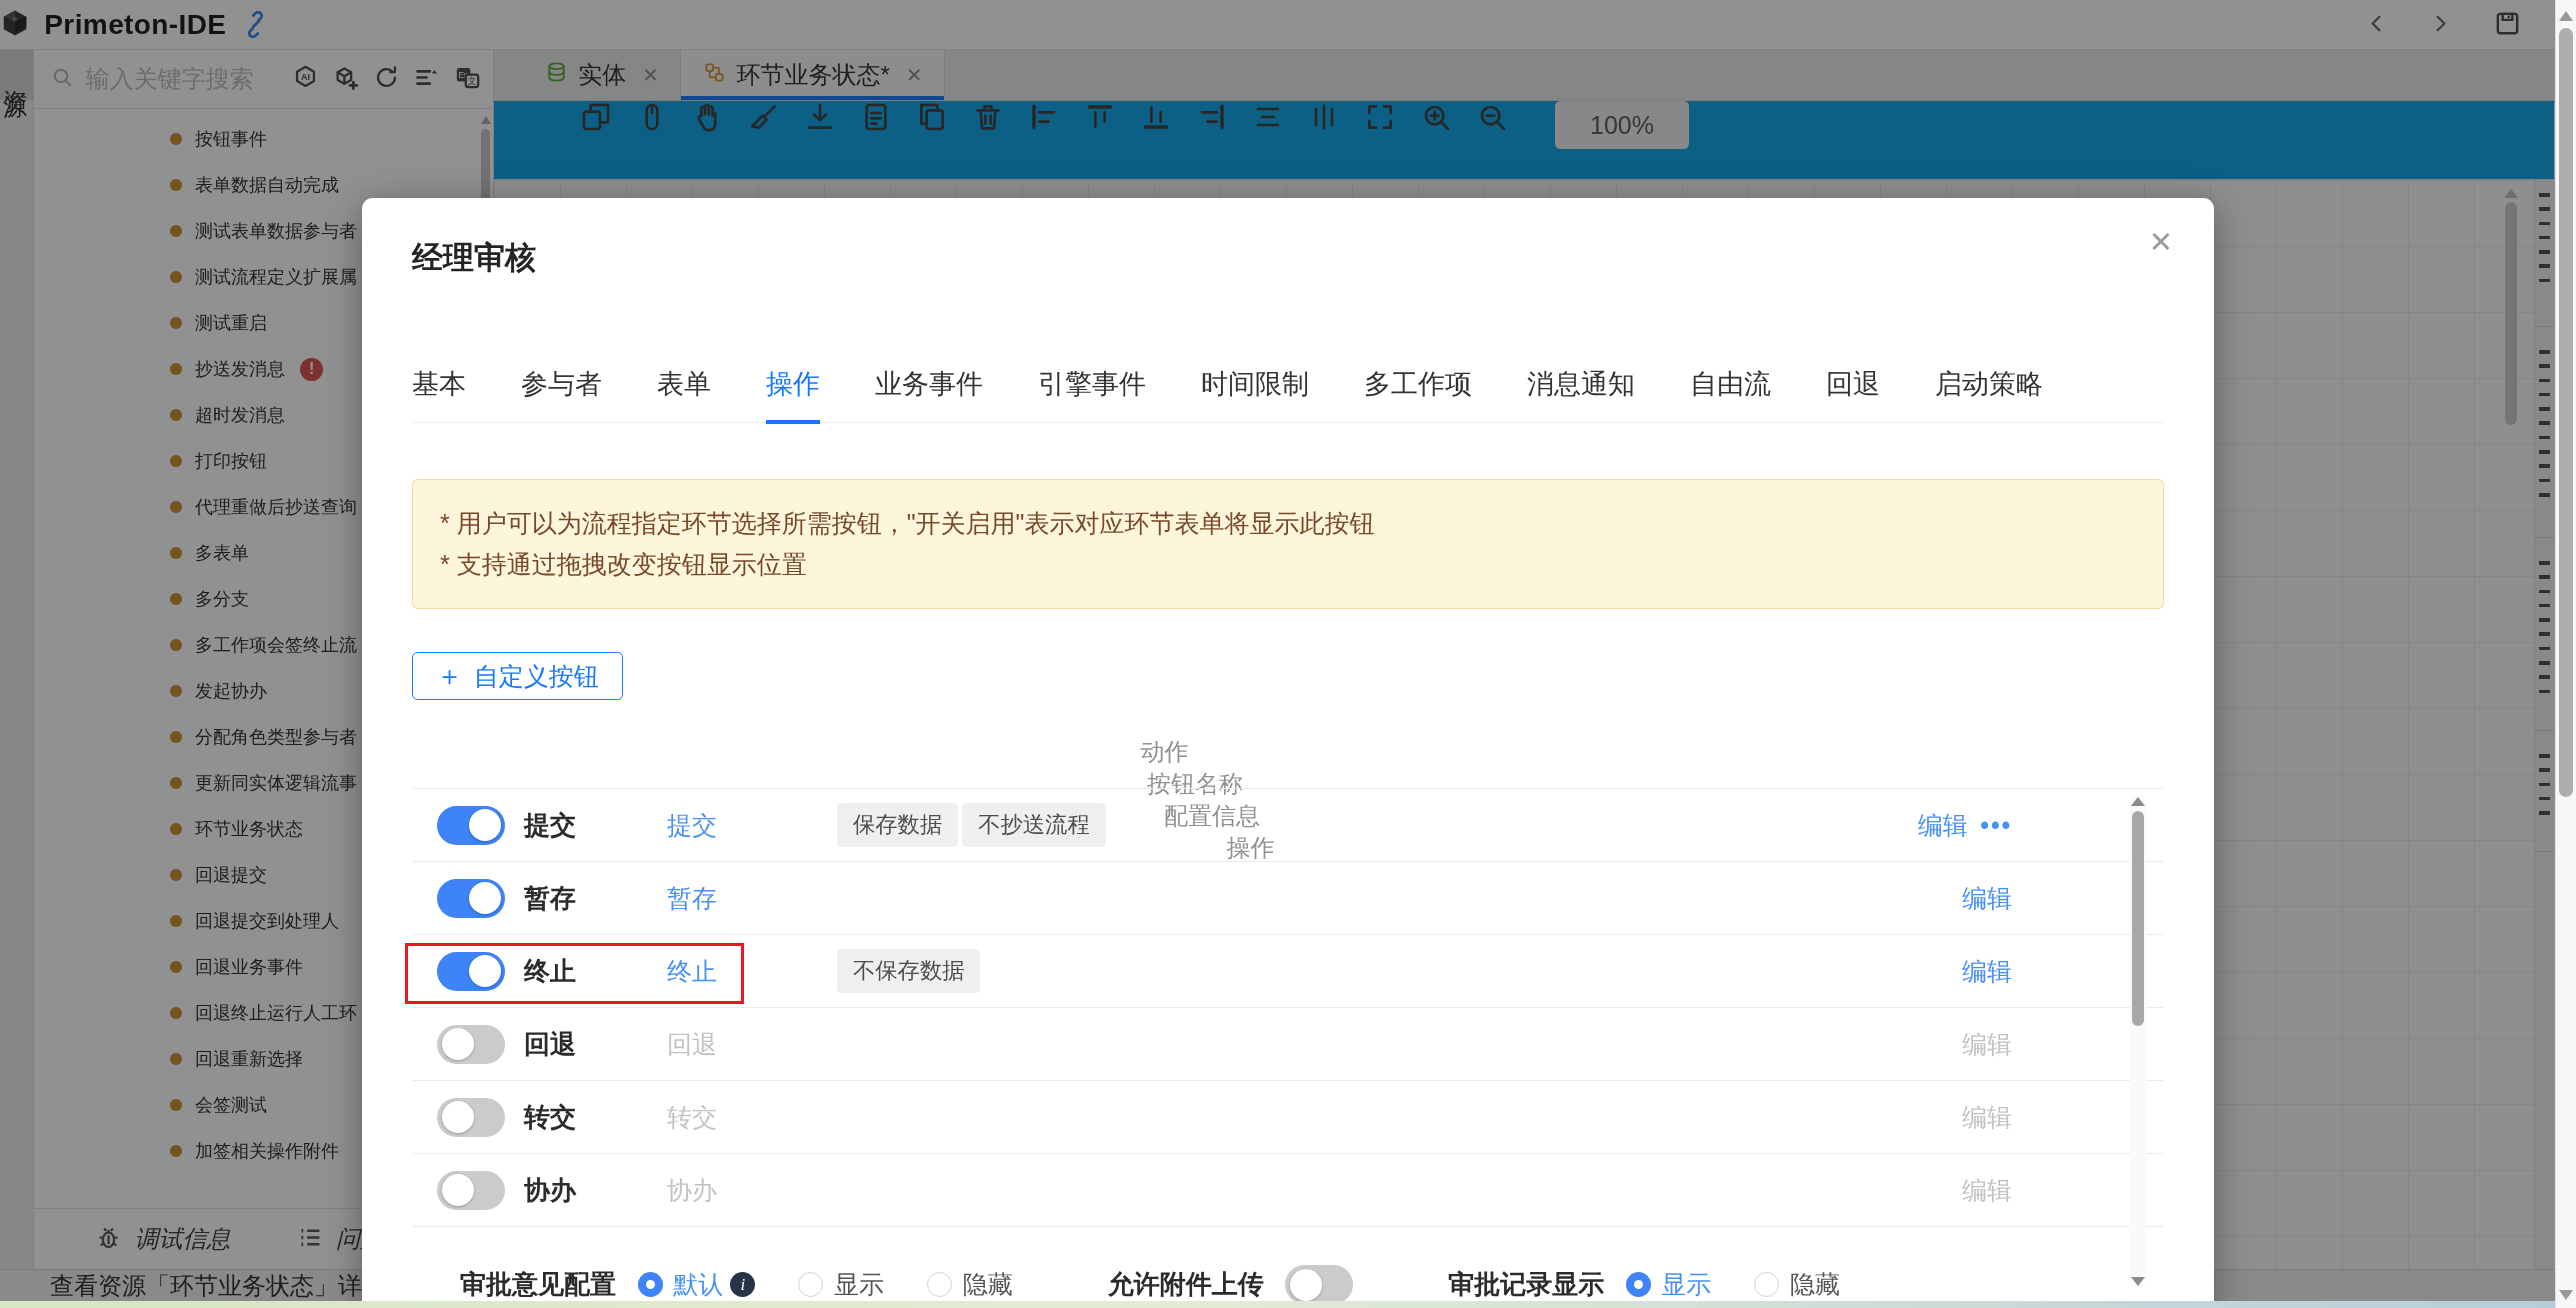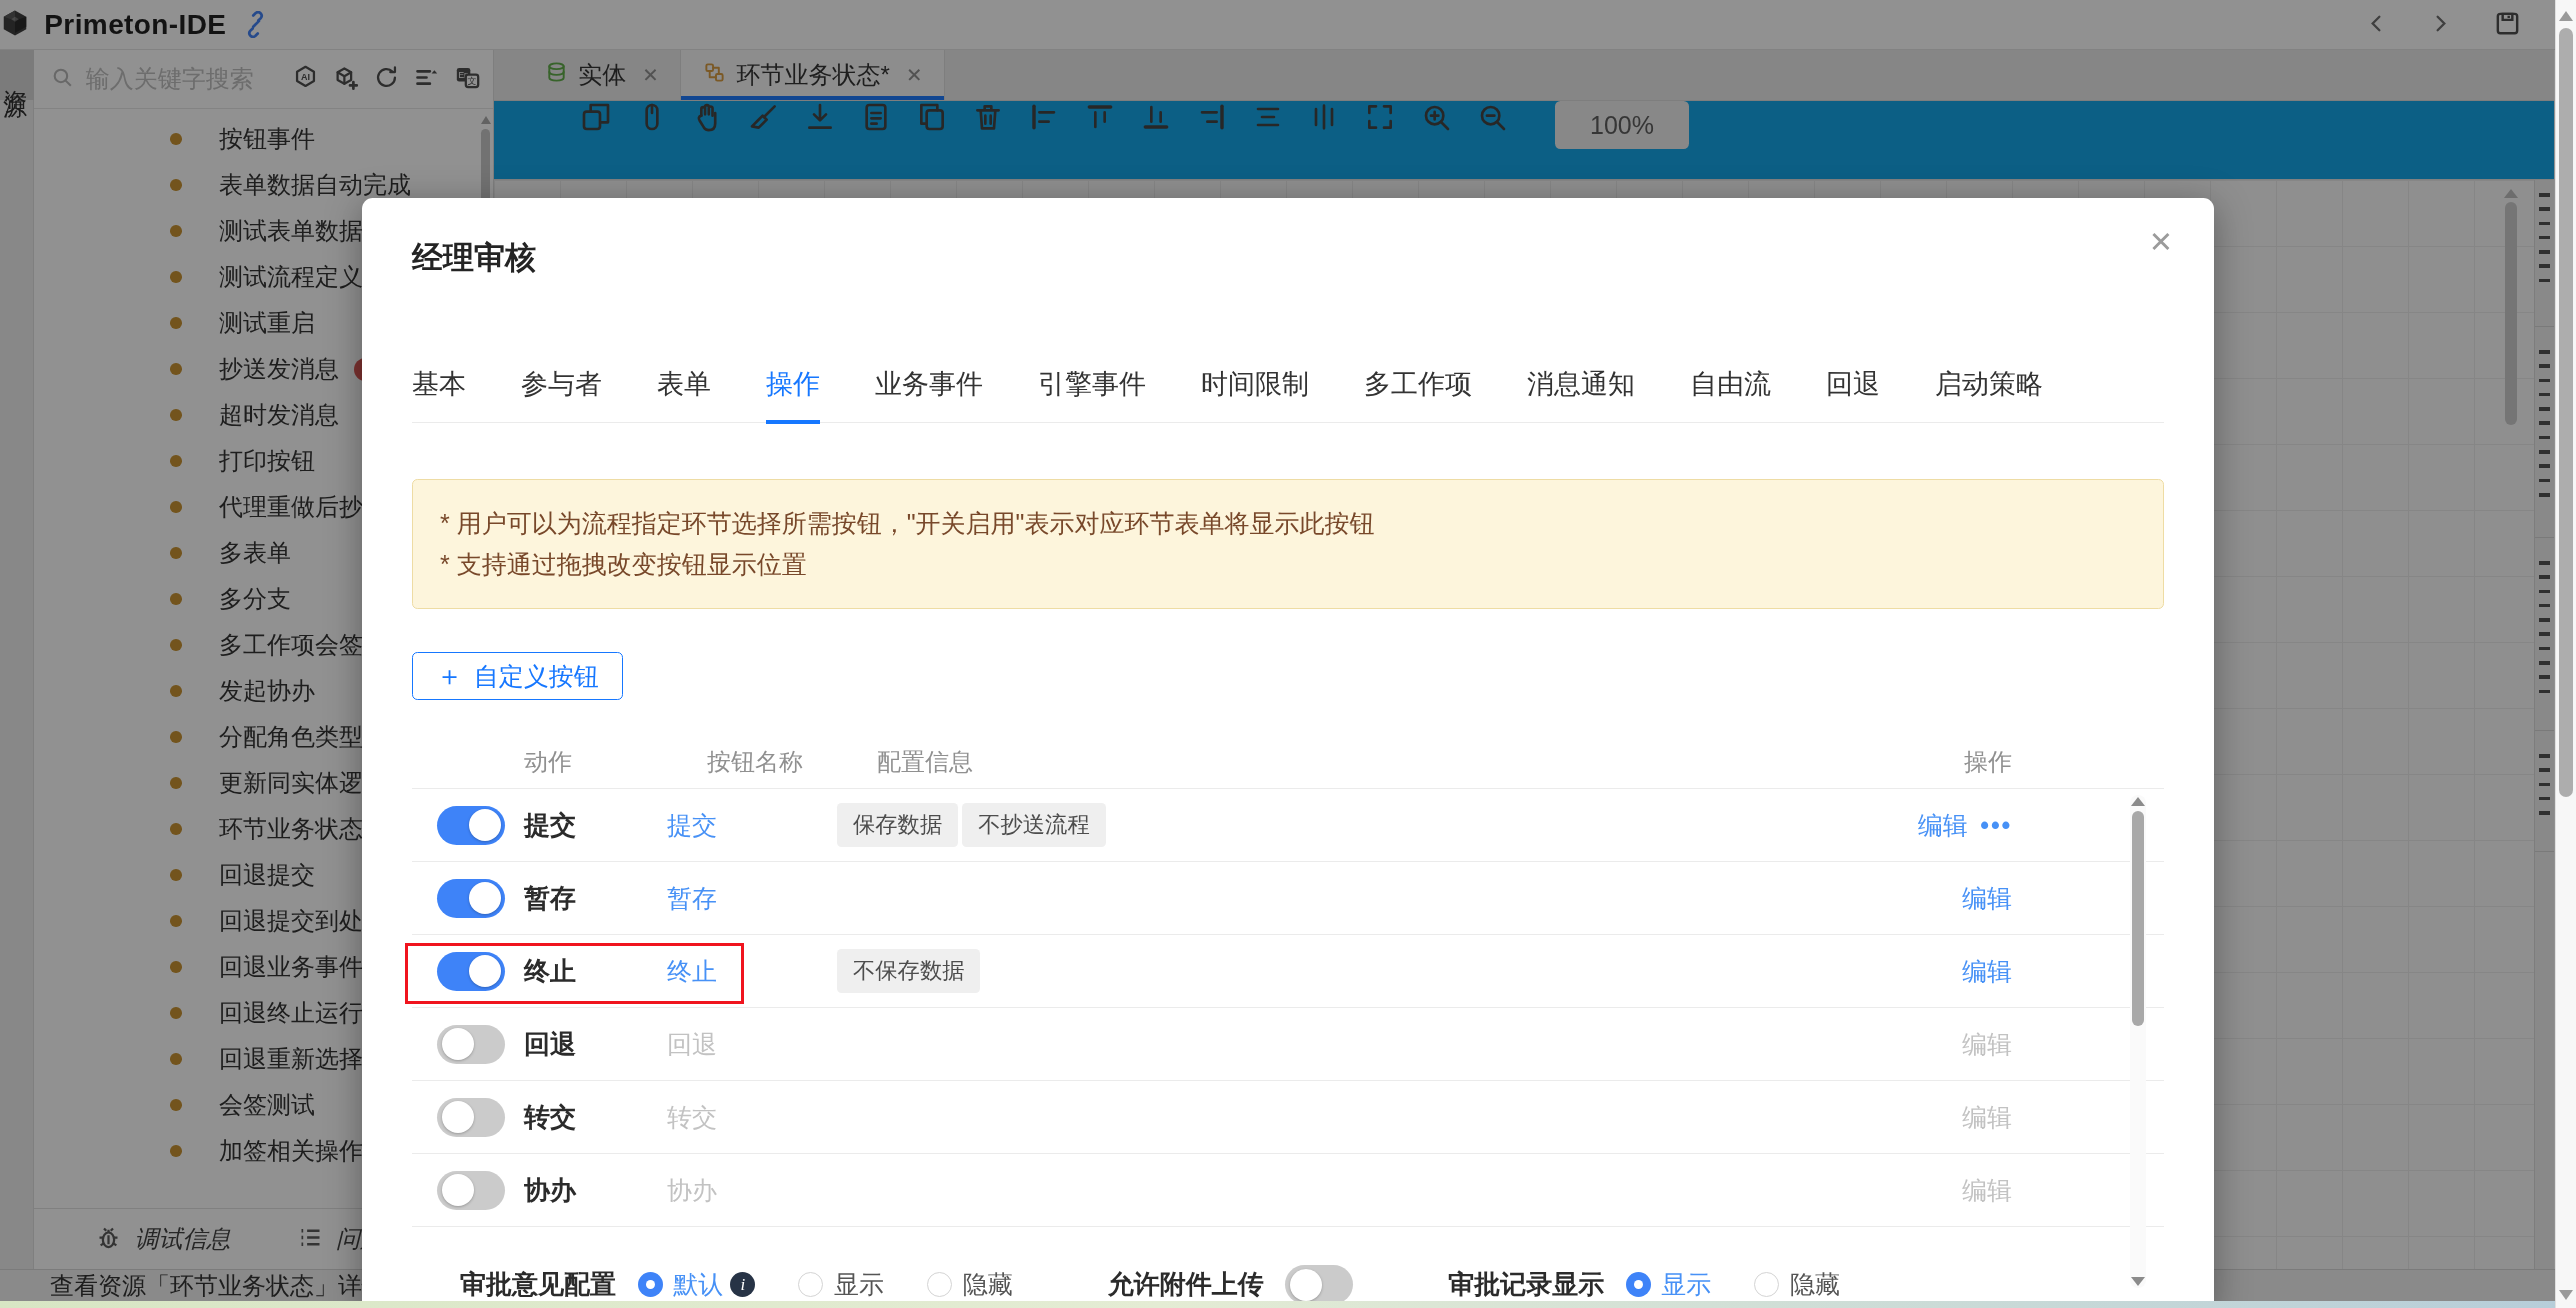--- a/index.html
+++ b/index.html
@@ -21,21 +21,21 @@
 
   
   .tree{position:absolute;left:34px;top:50px;width:460px;height:1158px;background:#fff;border-right:0.9px solid #dcdcdc;}
   .tree-head{height:59px;border-bottom:0.9px solid #e6e6e6;display:flex;align-items:center;padding:0 12.5px 0 16px;}
   .tree-search{display:flex;align-items:center;gap:10.7px;flex:1;}
   .tree-search .ph{font-size:24px;color:#bdbdbd;}
   .tree-head-icons{display:flex;align-items:center;gap:13.4px;}
   .tree-list{position:absolute;left:0;top:59px;right:0;bottom:0;overflow:hidden;padding-top:7.2px;}
   .tree-item{height:46px;display:flex;align-items:center;gap:13.4px;padding-left:136px;white-space:nowrap;}
   .tree-item .dot{width:11.6px;height:11.6px;border-radius:50%;background:#c8912d;flex:none;}
-  .tree-item .lbl{font-size:24px;color:#2f2f2f;margin-left:24px;}
+  .tree-item .lbl{font-size:18px;color:#2f2f2f;}
   .warnbadge{width:23px;height:23px;border-radius:50%;background:#d9534f;color:#fff;font-size:16px;font-weight:700;
              display:flex;align-items:center;justify-content:center;margin-left:1.8px;flex:none;}
   .tree-sb{position:absolute;right:1.8px;top:66px;width:10.7px;}
   .tree-sb .arr{width:0;height:0;border-left:5.4px solid transparent;border-right:5.4px solid transparent;
                 border-bottom:8px solid #a9a9a9;margin:0 auto 5.4px;}
   .tree-sb .thumb{width:9px;height:134px;border-radius:4.5px;background:#c6c6c6;margin:0 auto;}
 
   .tree-footer{position:absolute;left:34px;top:1208px;width:460px;height:61px;background:#fff;
                border-top:0.9px solid #e0e0e0;border-right:0.9px solid #dcdcdc;display:flex;align-items:center;gap:66px;padding-left:61px;font-style:italic;}
   .tf-item{display:flex;align-items:center;gap:12.5px;position:relative;}
@@ -95,21 +95,21 @@
   .m-body{position:absolute;left:50px;right:50px;top:240px;bottom:0;}
 
   .notice{margin-top:41px;background:#fdf5dc;border:0.9px solid #eedca4;border-radius:5.4px;
           padding:23px 27px;font-size:25px;line-height:41px;color:#78482a;}
   .add-btn{margin-top:43px;display:inline-flex;align-items:center;gap:10.7px;height:48px;padding:0 23px;
            background:#fff;border:1.8px solid #1677ff;border-radius:5.4px;color:#1677ff;font-size:25px;
            font-family:inherit;}
   .add-btn .plus{font-size:27px;line-height:1;}
 
   .tbl{position:relative;margin-top:36px;}
-  .tbl-head{display:flex;align-items:center;height:52px;color:#909090;font-size:24px;padding-right:152px;}
+  .tbl-head{display:flex;align-items:center;height:52px;color:#909090;font-size:24px;padding-right:152px;flex-direction:column;}
   .tbl-head .h-toggle{width:112px;padding-left:25px;}
   .tbl-head .h-action{width:143px;}
   .tbl-head .h-name{width:170px;margin-left:40px;}
   .tbl-head .h-config{flex:1;}
   .tbl-head .h-ops{width:125px;text-align:right;}
   .trow{display:flex;align-items:center;height:73px;border-top:0.9px solid #ebebeb;padding-right:152px;position:relative;}
   .trow .c-toggle{width:112px;padding-left:25px;display:flex;}
   .trow .c-action{width:143px;font-size:26px;font-weight:700;color:#2b2b2b;}
   .trow .c-name{width:170px;font-size:25px;color:#4791f6;}
   .trow .c-config{flex:1;display:flex;gap:4px;}

